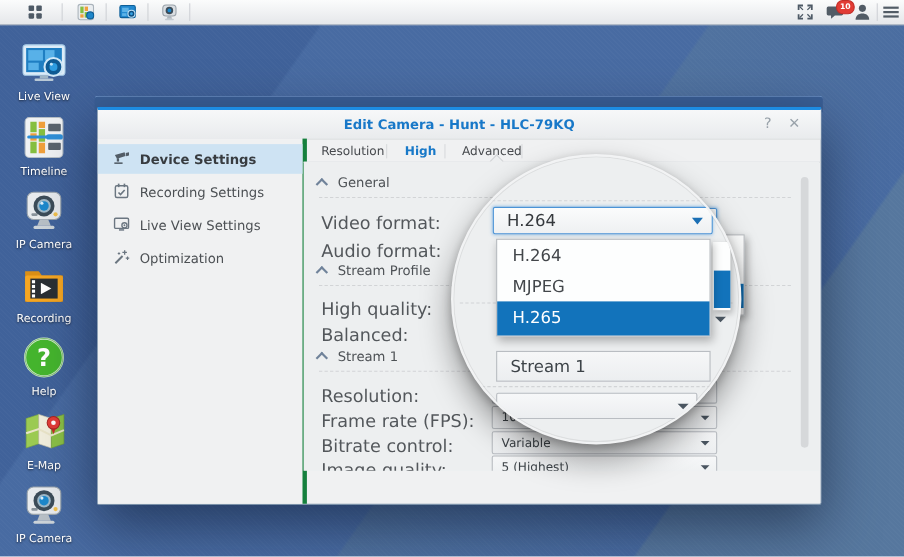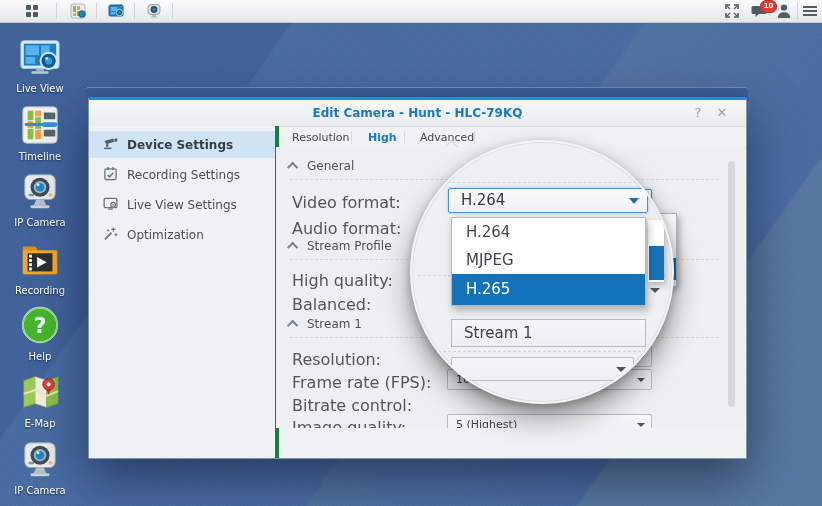--- a/index.html
+++ b/index.html
@@ -399,20 +399,24 @@
         <span class="arr"></span>
       </div>
 
       <div class="row-label" style="top:226px">Frame rate (FPS):</div>
       <div class="combo" style="top:222px">
         <span>10</span>
         <span class="arr"></span>
       </div>
 
       <div class="row-label" style="top:249px">Bitrate control:</div>
+      <div class="combo" style="top:245px">
+        <span>Variable</span>
+        <span class="arr"></span>
+      </div>
 
       <div class="row-label" style="top:271px">Image quality:</div>
       <div class="combo" style="top:267px">
         <span>5 (Highest)</span>
         <span class="arr"></span>
       </div>
 
       <div class="scrollbar"></div>
     </div>
 

